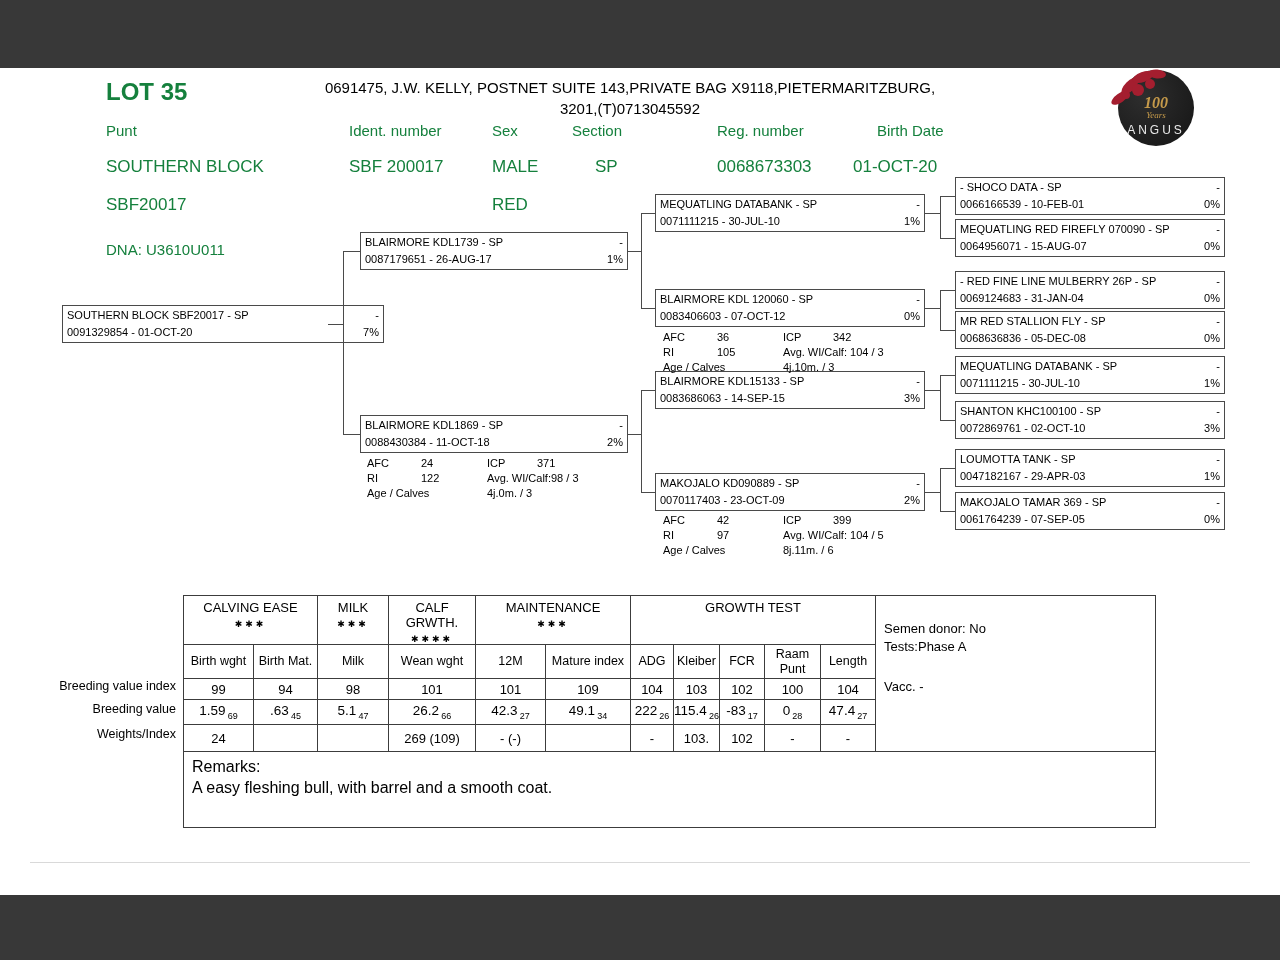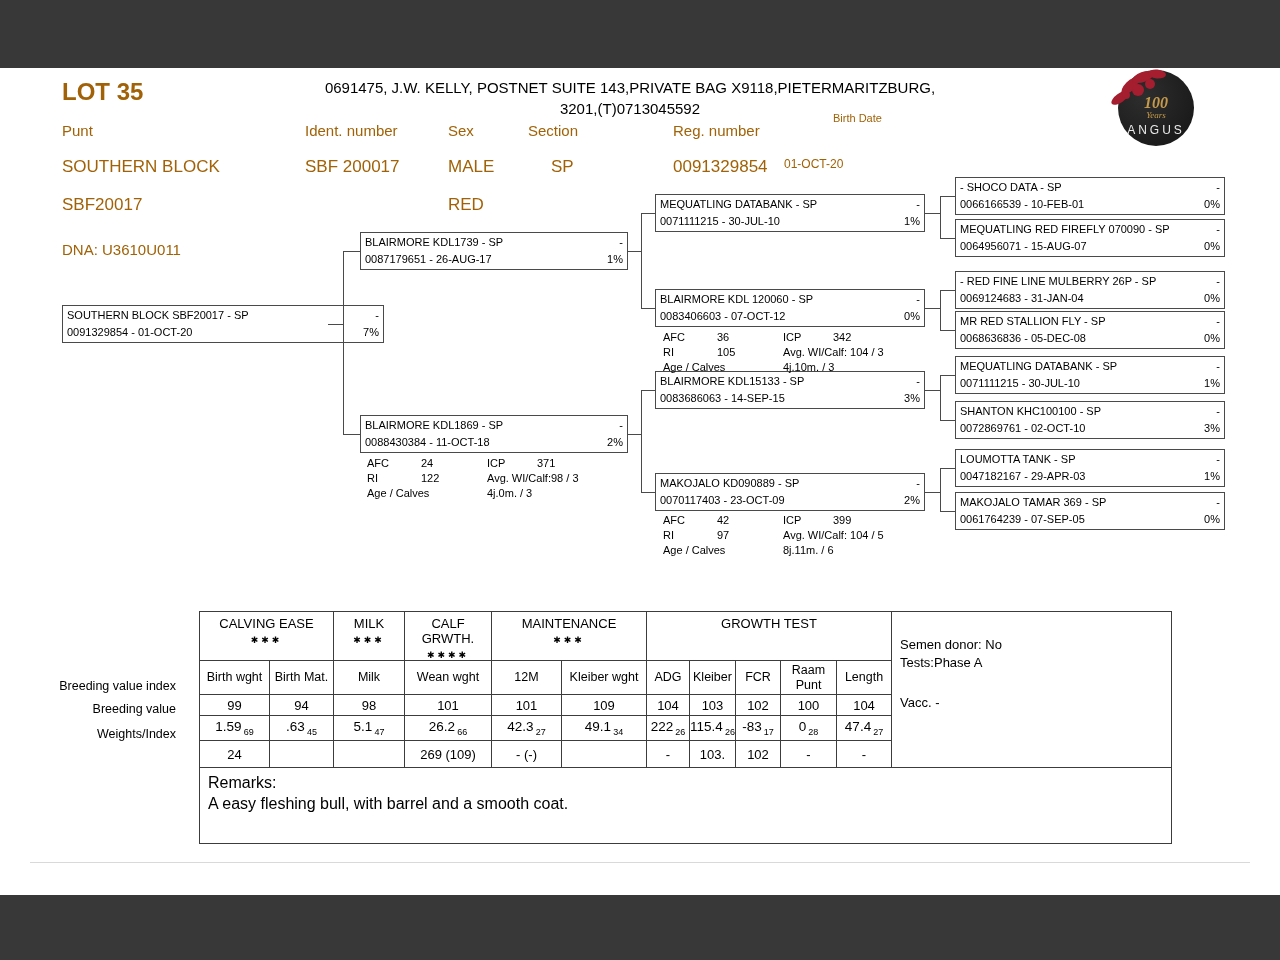--- a/index.html
+++ b/index.html
@@ -2,21 +2,21 @@
 <html><head>
 <meta charset="utf-8">
 <style>
   * { margin:0; padding:0; box-sizing:border-box; }
   html,body { background:#ffffff; }
   body { font-family:"Liberation Sans", sans-serif; color:#000; }
   .page { position:relative; width:1280px; height:960px; background:#fff; overflow:hidden; }
   .bar { position:absolute; left:0; width:1280px; background:#383838; }
   .bar.top { top:0; height:68px; }
   .bar.bottom { top:895px; height:65px; }
-  .t { position:absolute; white-space:nowrap; color:#a16207; }
+  .t { position:absolute; white-space:nowrap; color:#15803d;margin-left:44px; }
   .lot { left:62px; top:78px; font-size:24px; font-weight:bold; }
   .address { position:absolute; left:230px; top:77px; width:800px; text-align:center; font-size:15px; line-height:21px; }
 
   
   .logo { position:absolute; left:1118px; top:70px; width:76px; height:76px; border-radius:50%;
           background:radial-gradient(circle at 35% 35%, #2e2e2e, #141414); }
   .logo svg.roses { position:absolute; left:-8px; top:-6px; }
   .logo-100 { position:absolute; left:0; top:24px; width:100%; text-align:center; color:#c59a4a;
               font-family:"Liberation Serif", serif; font-style:italic; font-size:16px; font-weight:bold; }
   .logo-years-word { position:absolute; left:0; top:40px; width:100%; text-align:center; color:#c59a4a;
@@ -33,21 +33,21 @@
   .pline.v { width:1px; }
   .stats { position:absolute; font-size:11px; line-height:15px; }
   .stats .r { display:flex; white-space:nowrap; }
   .stats .l1 { width:54px; }
   .stats .v1 { width:66px; }
   .stats .l2 { width:50px; }
   .stats .lw { width:120px; }
 
   
   .rowlab { position:absolute; left:0; width:176px; text-align:right; font-size:12.5px; white-space:nowrap; }
-  .ebv-wrap { position:absolute; left:183px; top:611px;margin-left:16px; }
+  .ebv-wrap { position:absolute; left:183px; top:595px; }
   table.ebv { border-collapse:collapse; table-layout:fixed; width:972px; font-size:12.5px; }
   .ebv th, .ebv td { border:1px solid #3c3c3c; text-align:center; vertical-align:middle; padding:0;
                      font-weight:normal; overflow:hidden; }
   .ebv tr.ghead th { height:46px; vertical-align:top; padding-top:4px; }
   .ghead .gname { font-size:13px; }
   .ghead .gstars { font-size:9px; letter-spacing:3px; margin-top:4px; }
   .ebv tr.chead th { height:34px; line-height:15px; font-size:12.5px; }
   .ebv tr.row-index td { height:21px; font-size:13px; }
   .ebv tr.row-value td { height:25px; font-size:13.5px; white-space:nowrap; }
   .ebv tr.row-value sub { font-size:9px; margin-left:2px; }
@@ -86,28 +86,28 @@
     <div class="logo-100">100</div>
     <div class="logo-years-word">Years</div>
     <div class="logo-angus">ANGUS</div>
   </div>
 
   <div class="t" style="left:62px;top:122px;font-size:15px">Punt</div>
   <div class="t" style="left:305px;top:122px;font-size:15px">Ident. number</div>
   <div class="t" style="left:448px;top:122px;font-size:15px">Sex</div>
   <div class="t" style="left:528px;top:122px;font-size:15px">Section</div>
   <div class="t" style="left:673px;top:122px;font-size:15px">Reg. number</div>
-  <div class="t" style="left:833px;top:112px;font-size:11px">Birth Date</div>
+  <div class="t" style="left:833px;top:122px;font-size:15px">Birth Date</div>
 
   <div class="t" style="left:62px;top:157px;font-size:17px">SOUTHERN BLOCK</div>
   <div class="t" style="left:305px;top:157px;font-size:17px">SBF 200017</div>
   <div class="t" style="left:448px;top:157px;font-size:17px">MALE</div>
   <div class="t" style="left:551px;top:157px;font-size:17px">SP</div>
-  <div class="t" style="left:673px;top:157px;font-size:17px">0091329854</div>
-  <div class="t" style="left:784px;top:157px;font-size:12px">01-OCT-20</div>
+  <div class="t" style="left:673px;top:157px;font-size:17px">0068673303</div>
+  <div class="t" style="left:809px;top:157px;font-size:17px">01-OCT-20</div>
 
   <div class="t" style="left:62px;top:195px;font-size:17px">SBF20017</div>
   <div class="t" style="left:448px;top:195px;font-size:17px">RED</div>
   <div class="t" style="left:62px;top:241px;font-size:15px">DNA: U3610U011</div>
 
   <div class="pbox" style="left:62px;top:305px;width:322px">
     <div class="prow">
         <span>SOUTHERN BLOCK SBF20017 - SP</span>
         <span>-</span>
       </div>
@@ -386,21 +386,21 @@
           <div>Tests:Phase A</div>
           <div class="vacc">Vacc. -</div>
         </td>
       </tr>
       <tr class="chead">
         <th>Birth wght</th>
         <th>Birth Mat.</th>
         <th>Milk</th>
         <th>Wean wght</th>
         <th>12M</th>
-        <th>Kleiber wght</th>
+        <th>Mature index</th>
         <th>ADG</th>
         <th>Kleiber</th>
         <th>FCR</th>
         <th>Raam Punt</th>
         <th>Length</th>
       </tr>
       <tr class="row-index">
         <td>99</td>
         <td>94</td>
         <td>98</td>

